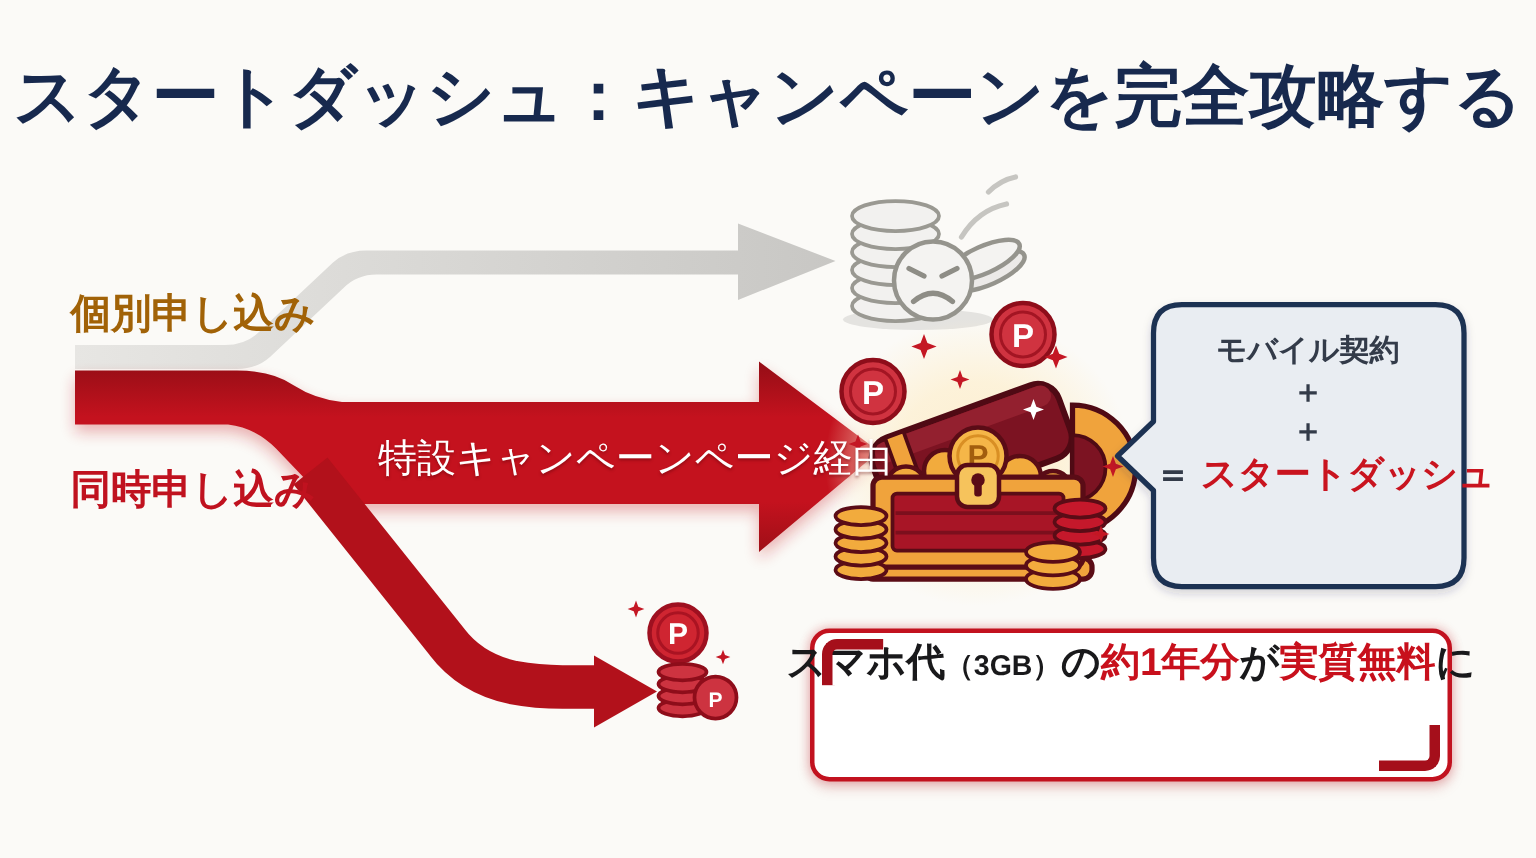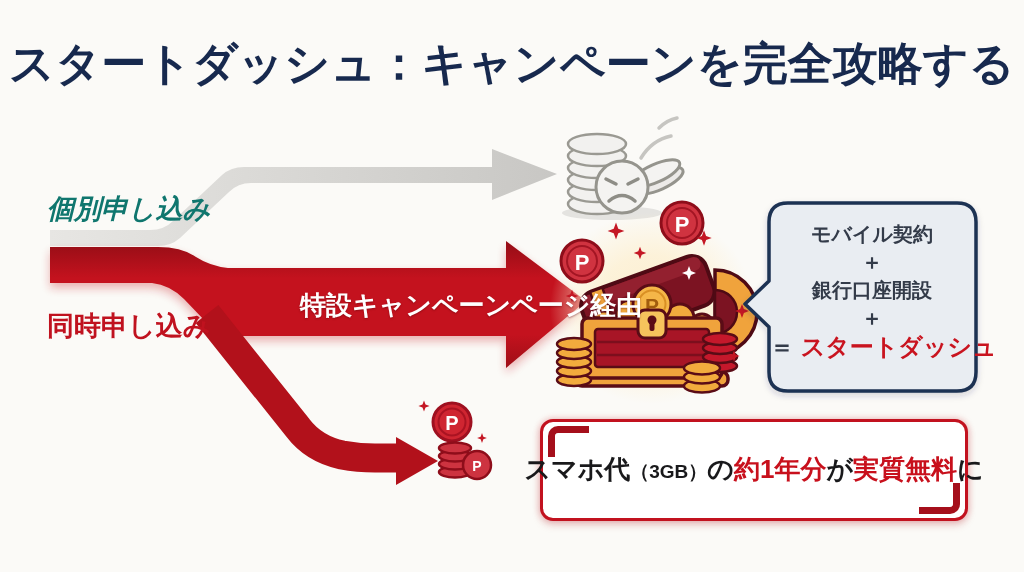--- a/index.html
+++ b/index.html
@@ -16,43 +16,42 @@
     text-align:center;
     font-size:45px;font-weight:900;
     color:#17294e;
     letter-spacing:0px;
     white-space:nowrap;
   }
   .flow-svg{top:0;left:0;}
   .lane-label{
     font-size:27px;font-weight:800;white-space:nowrap;
   }
-  .lane-label.individual{top:191px;left:47px;color:#0f766e;font-style:italic;}
+  .lane-label.individual{top:191px;left:47px;color:#a16207;}
   .lane-label.simultaneous{top:308px;left:47px;color:#c0121f;}
   .arrow-label{
     top:288px;left:252px;width:320px;
     text-align:left;color:#ffffff;
-    font-size:26px;font-weight:700;white-space:nowrap;
+    font-size:26px;font-weight:400;white-space:nowrap;
     text-shadow:0 1px 2px rgba(90,5,10,.45);
-    margin-left:48px;
   }
   .result-box-text{
     top:219px;left:770px;width:204px;
     text-align:center;color:#333b49;font-weight:800;
   }
   .result-box-text .item{font-size:20px;line-height:30px;white-space:nowrap;}
   .result-box-text .plus{font-size:21px;line-height:26px;}
   .result-box-text .equals-line{font-size:24px;line-height:32px;white-space:nowrap;}
   .result-box-text .result-red{color:#c9141f;}
   .benefit-box{
     top:419px;left:540px;width:428px;height:102px;
     background:#ffffff;
     border:3px solid #c2121f;border-radius:13px;
     box-shadow:0 0 7px rgba(200,20,30,.30),0 4px 9px rgba(160,20,30,.18);
-    display:flex;flex-direction:column;justify-content:center;align-items:center;
+    display:flex;flex-direction:column;align-items:center;
     box-sizing:border-box;
   }
   .benefit-line{
     text-align:center;font-size:26px;font-weight:800;
     color:#19191b;line-height:39px;white-space:nowrap;
   }
   .benefit-line .red{color:#c8101c;}
   .benefit-line .paren{font-size:19px;font-weight:800;}
   .corner{position:absolute;width:34px;height:24px;}
   .corner.tl{top:4px;left:5px;border-top:7px solid #a50f1b;border-left:7px solid #a50f1b;border-top-left-radius:10px;}
@@ -213,21 +212,20 @@
   </svg>
 
   <div class="abs lane-label individual">個別申し込み</div>
   <div class="abs lane-label simultaneous">同時申し込み</div>
 
   <div class="abs arrow-label">特設キャンペーンページ経由</div>
 
   <div class="abs result-box-text">
     <div class="item">モバイル契約</div>
     <div class="plus">＋</div>
-    <div class="item">銀行口座開設</div>
     <div class="plus">＋</div>
     <div class="equals-line"><span>＝</span> <span class="result-red">スタートダッシュ</span></div>
   </div>
 
   <div class="abs benefit-box">
     <div class="corner tl"></div>
     <div class="corner br"></div>
     <div class="benefit-line"><span>スマホ代</span><span class="paren">（3GB）</span><span>の</span><span class="red">約1年分</span><span>が</span><span class="red">実質無料</span><span>に</span></div>
   </div>
 

